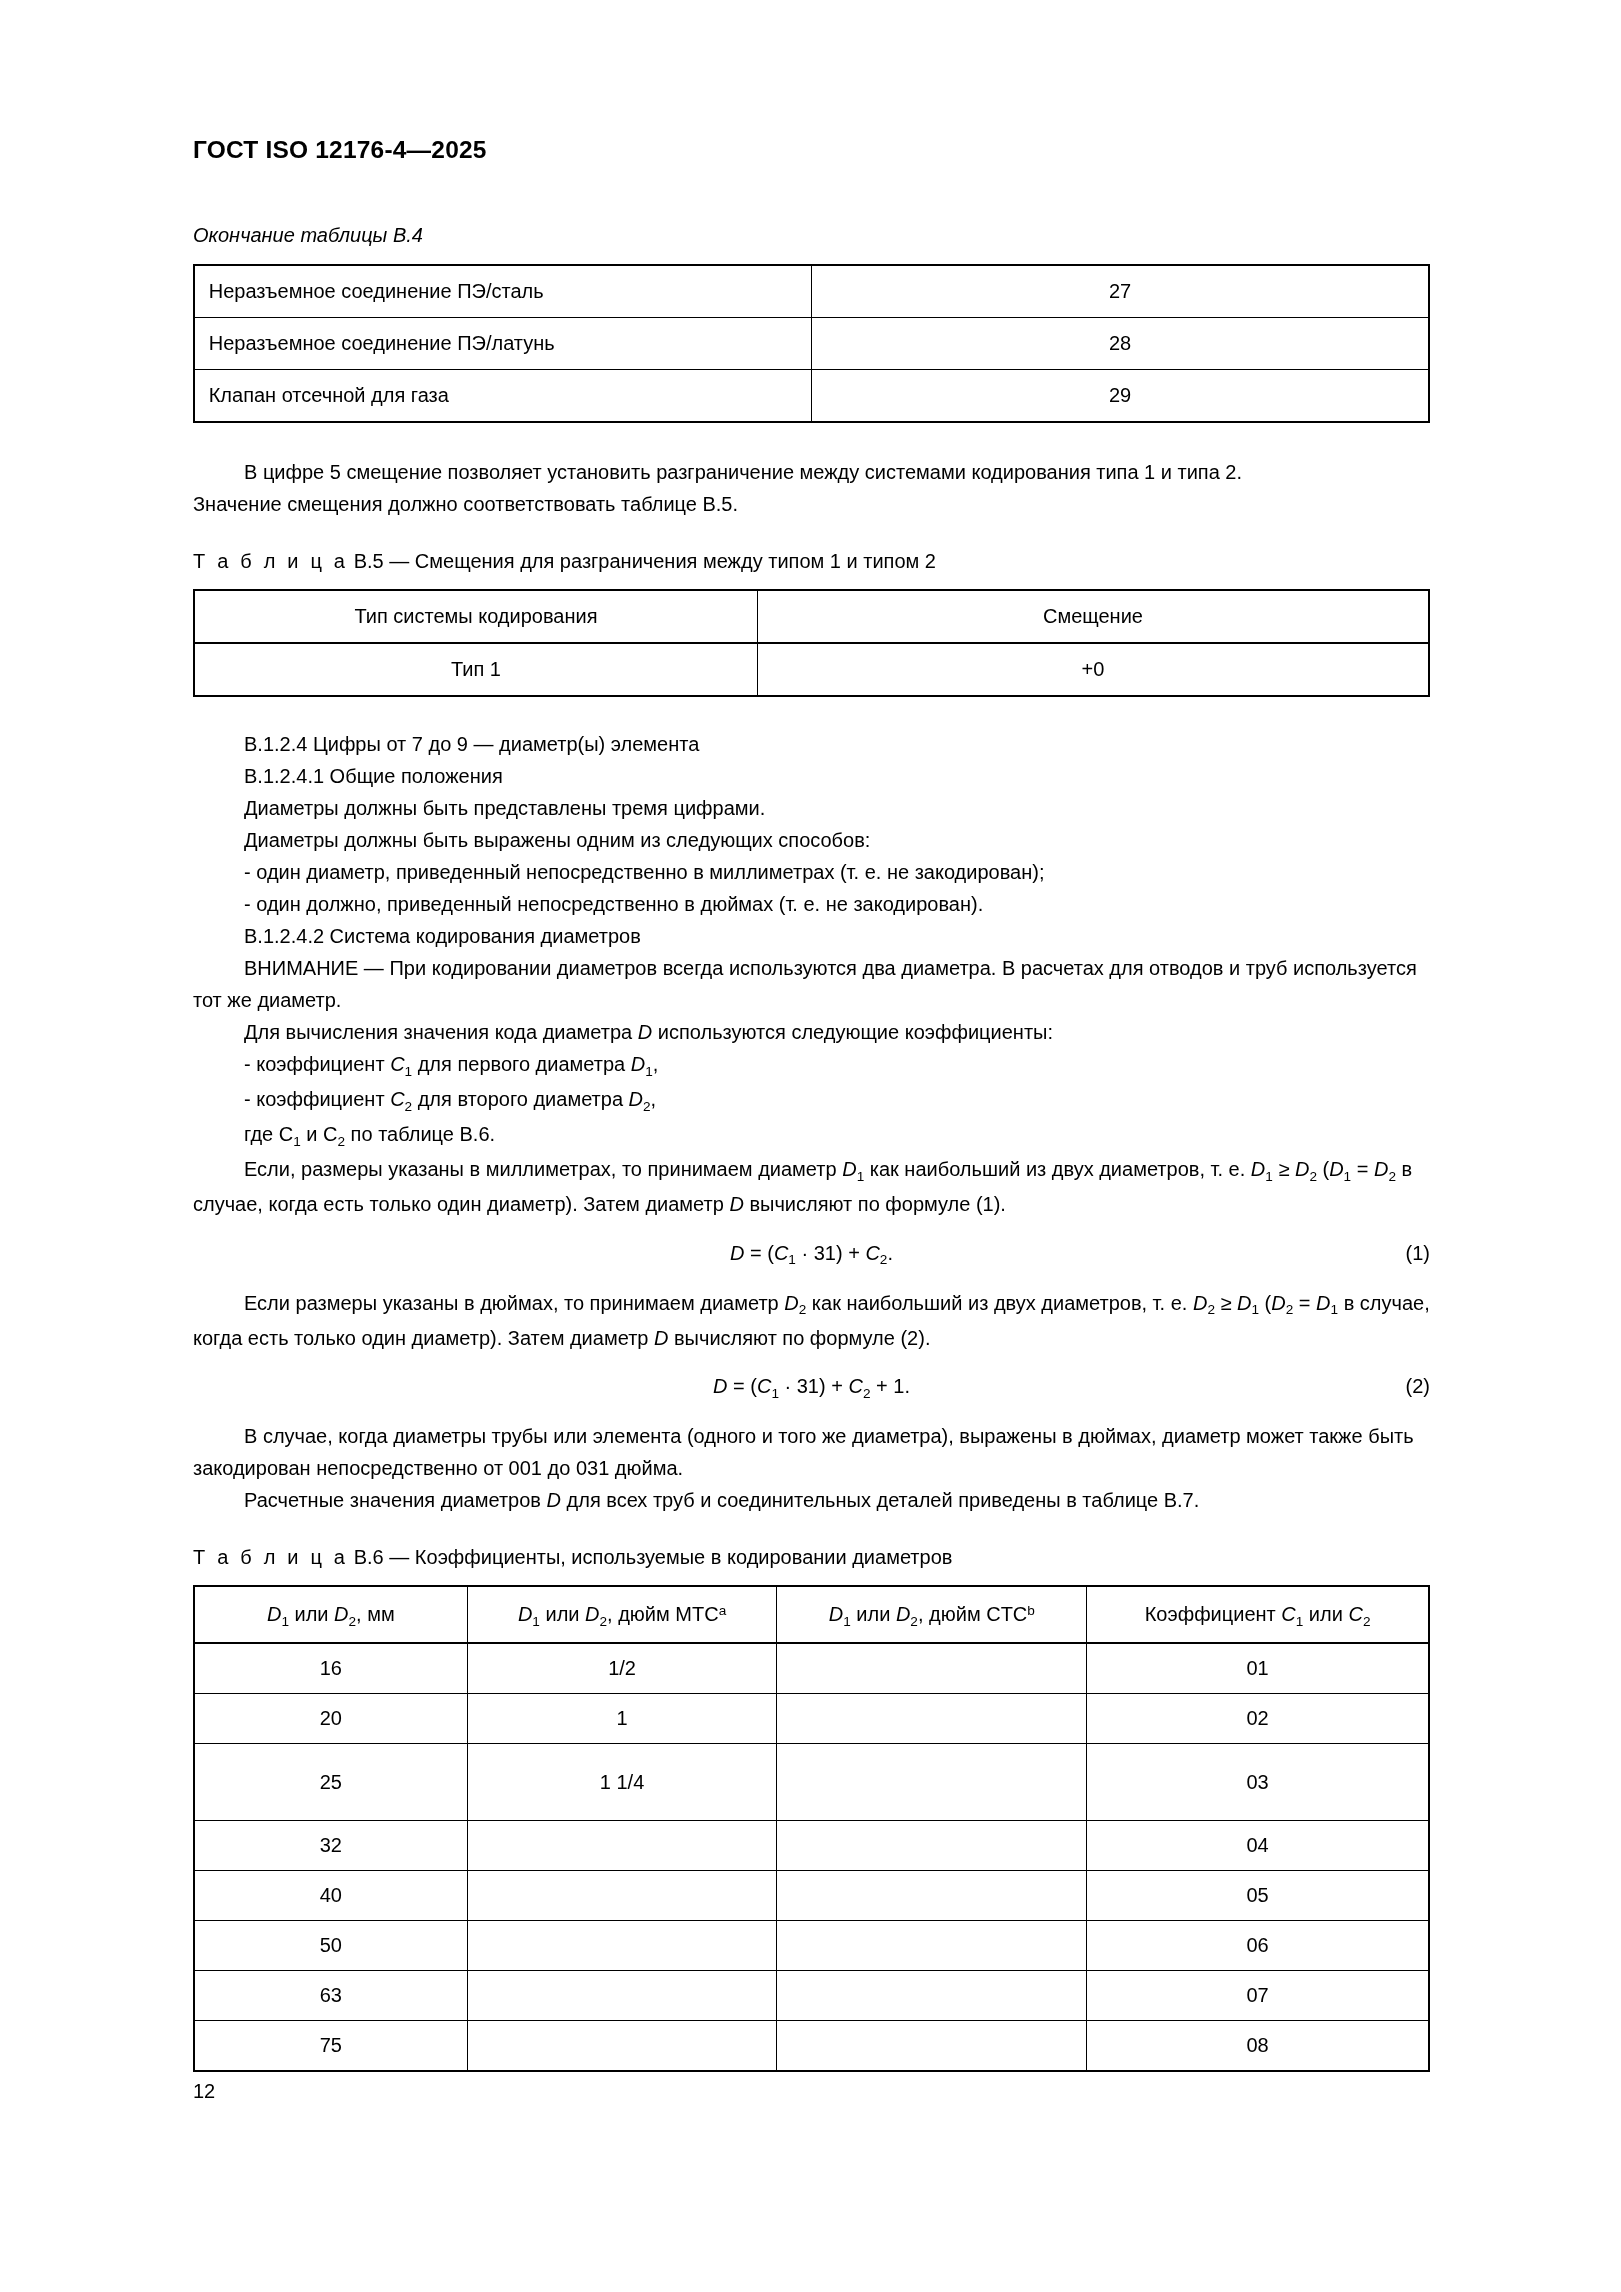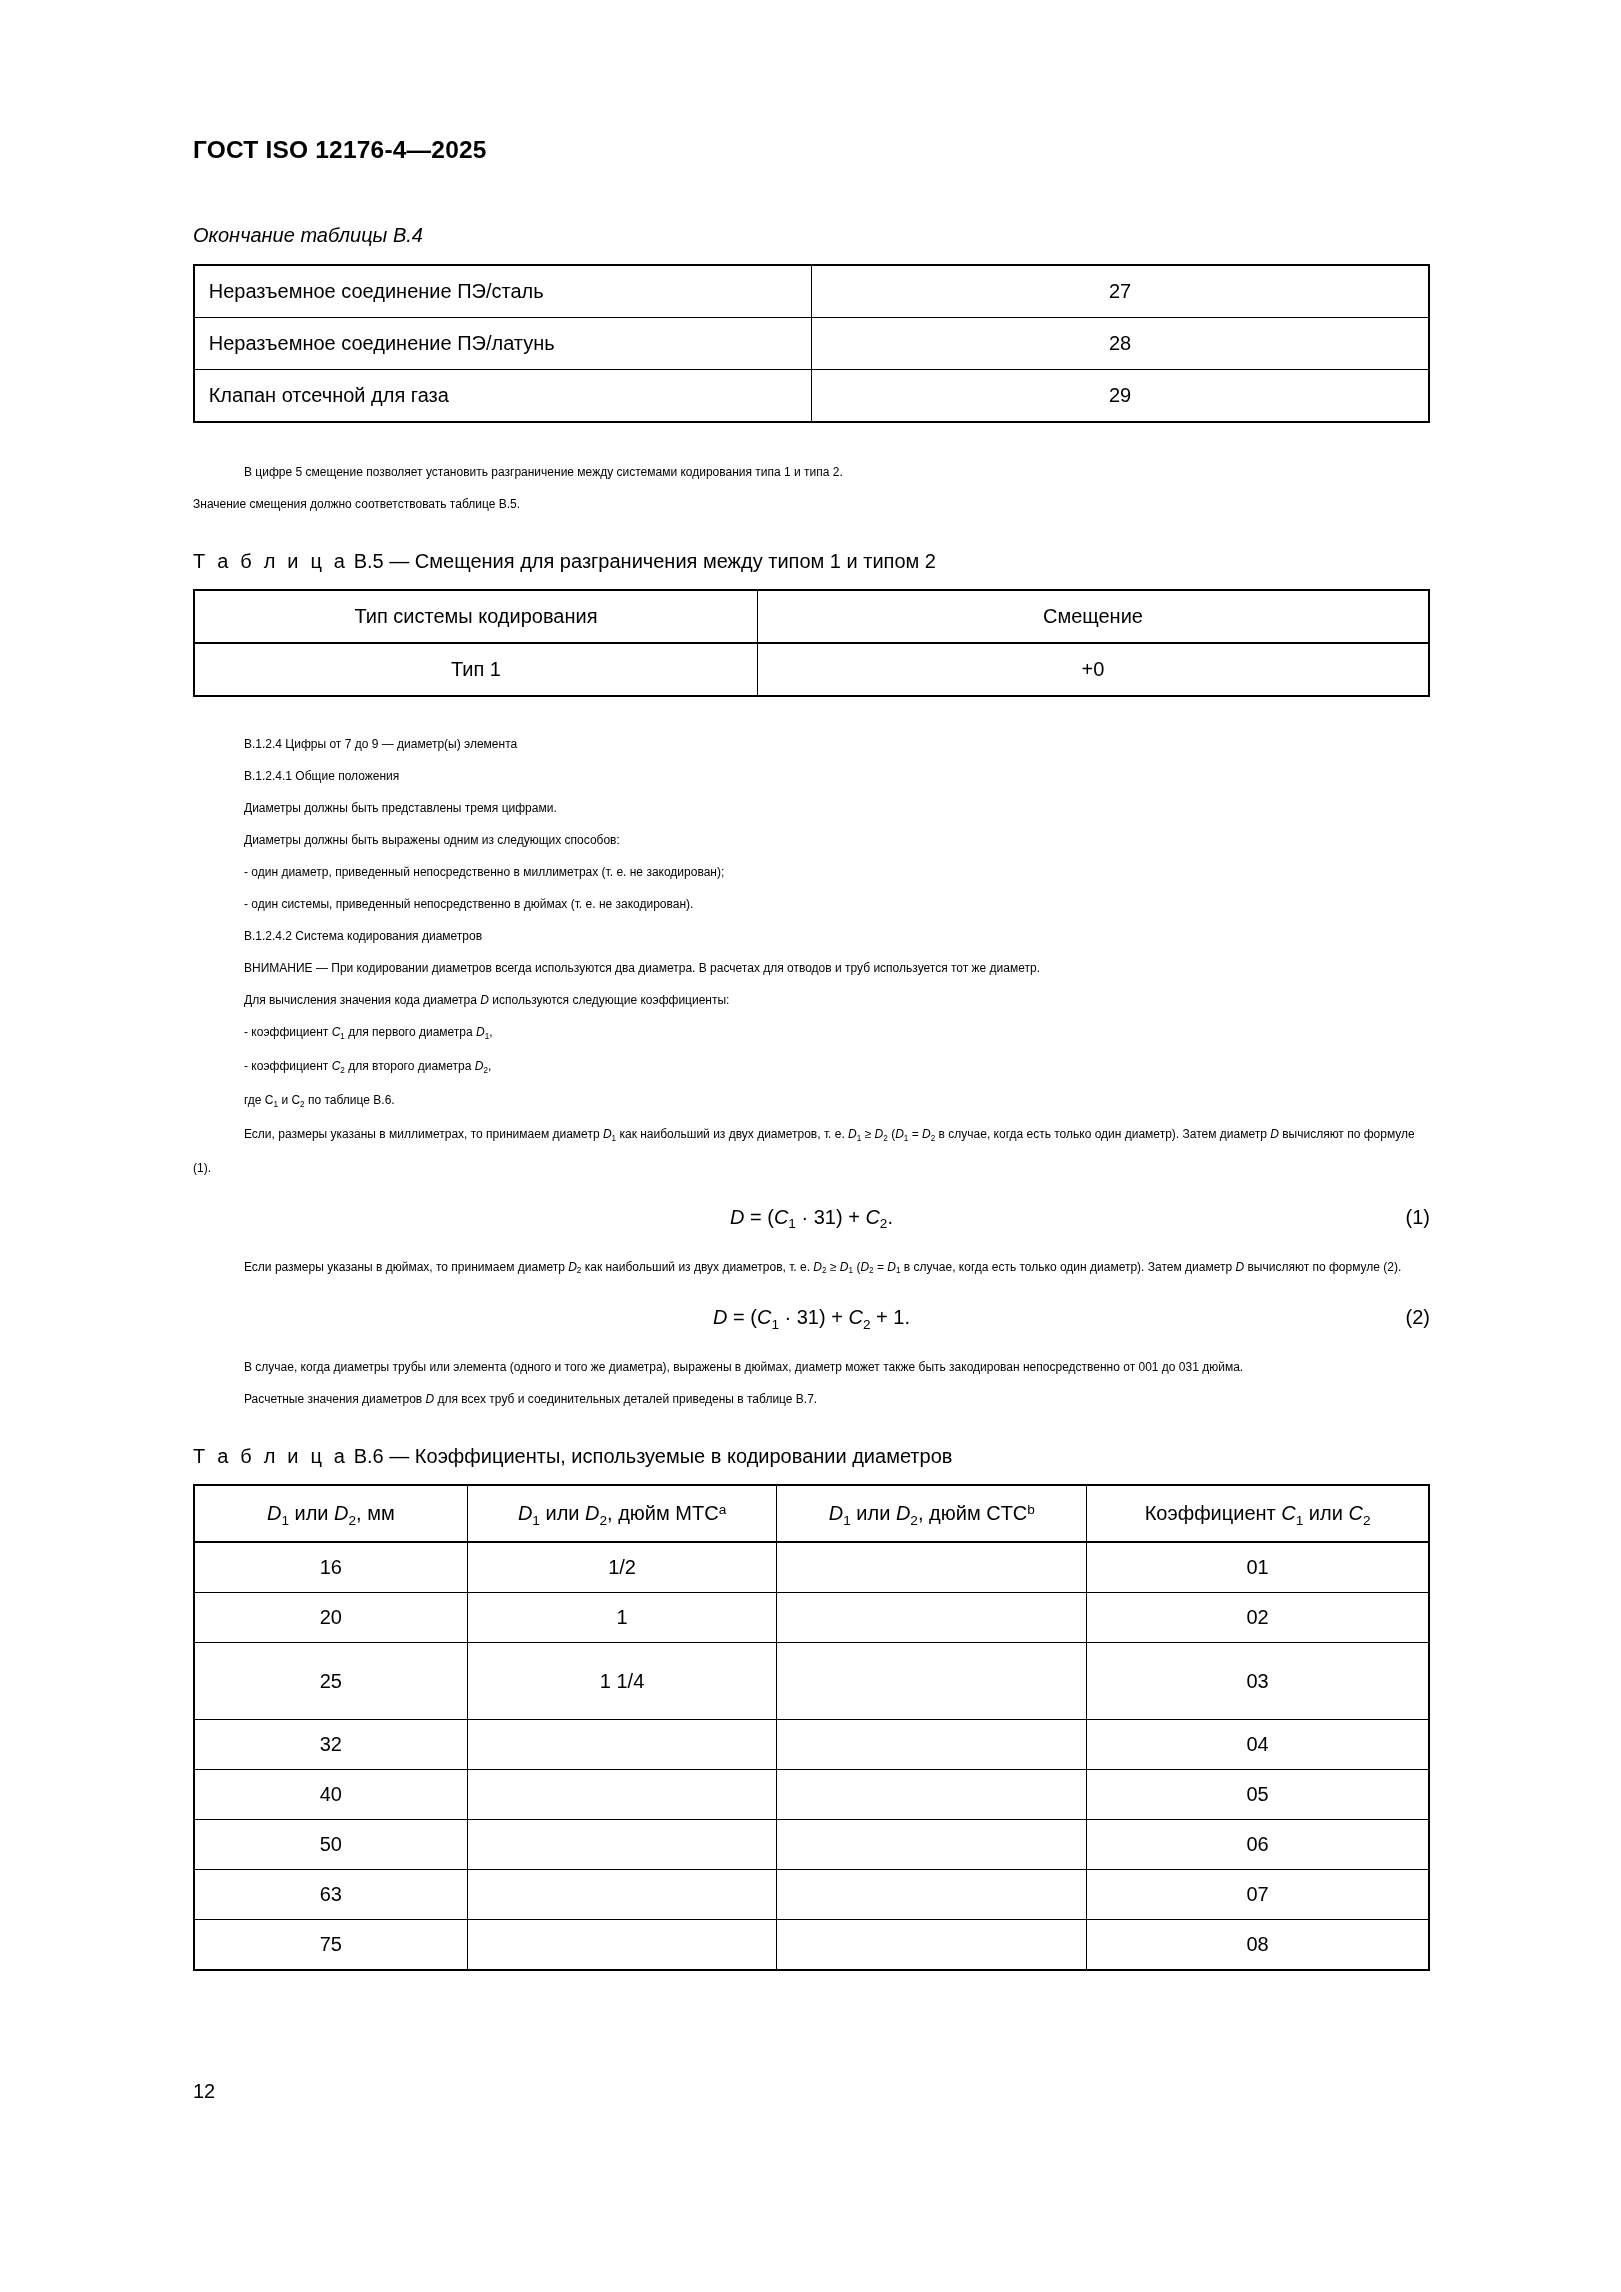--- a/index.html
+++ b/index.html
@@ -112,21 +112,21 @@
     height: 55px;
   }
   .table-b6 .tall { height: 76px; }
   .table-b6 tr:first-child td { border-top: 2px solid #000; }
   .table-b6 tr:last-child td { border-bottom: 2px solid #000; }
   .table-b6 td:first-child { border-left: 2px solid #000; }
   .table-b6 td:last-child { border-right: 2px solid #000; }
 
   
   .para {
-    font-size: 12px;
+    font-size: 20px;
     line-height: 32px;
     margin: 0;
     text-align: left;
   }
   .para-indent { text-indent: 51px; }
 
   .formula-row {
     display: flex;
     align-items: baseline;
     font-size: 20px;
@@ -200,21 +200,21 @@
           <td>+0</td>
         </tr>
       </tbody>
     </table>
 
     <div class="para para-indent" style="margin-top:31px;">В.1.2.4  Цифры от 7 до 9 — диаметр(ы) элемента</div>
     <div class="para para-indent">В.1.2.4.1  Общие положения</div>
     <div class="para para-indent">Диаметры должны быть представлены тремя цифрами.</div>
     <div class="para para-indent">Диаметры должны быть выражены одним из следующих способов:</div>
     <div class="para para-indent">- один диаметр, приведенный непосредственно в миллиметрах (т. е. не закодирован);</div>
-    <div class="para para-indent">- один системы, приведенный непосредственно в дюймах (т. е. не закодирован).</div>
+    <div class="para para-indent">- один должно, приведенный непосредственно в дюймах (т. е. не закодирован).</div>
     <div class="para para-indent">В.1.2.4.2  Система кодирования диаметров</div>
 
     <div class="para para-indent">
       ВНИМАНИЕ — При кодировании диаметров всегда используются два диаметра. В расчетах для отводов и труб используется тот же диаметр.
     </div>
 
     <div class="para para-indent">
       Для вычисления значения кода диаметра <i class="var">D</i> используются следующие коэффициенты:
     </div>
     <div class="para para-indent">

